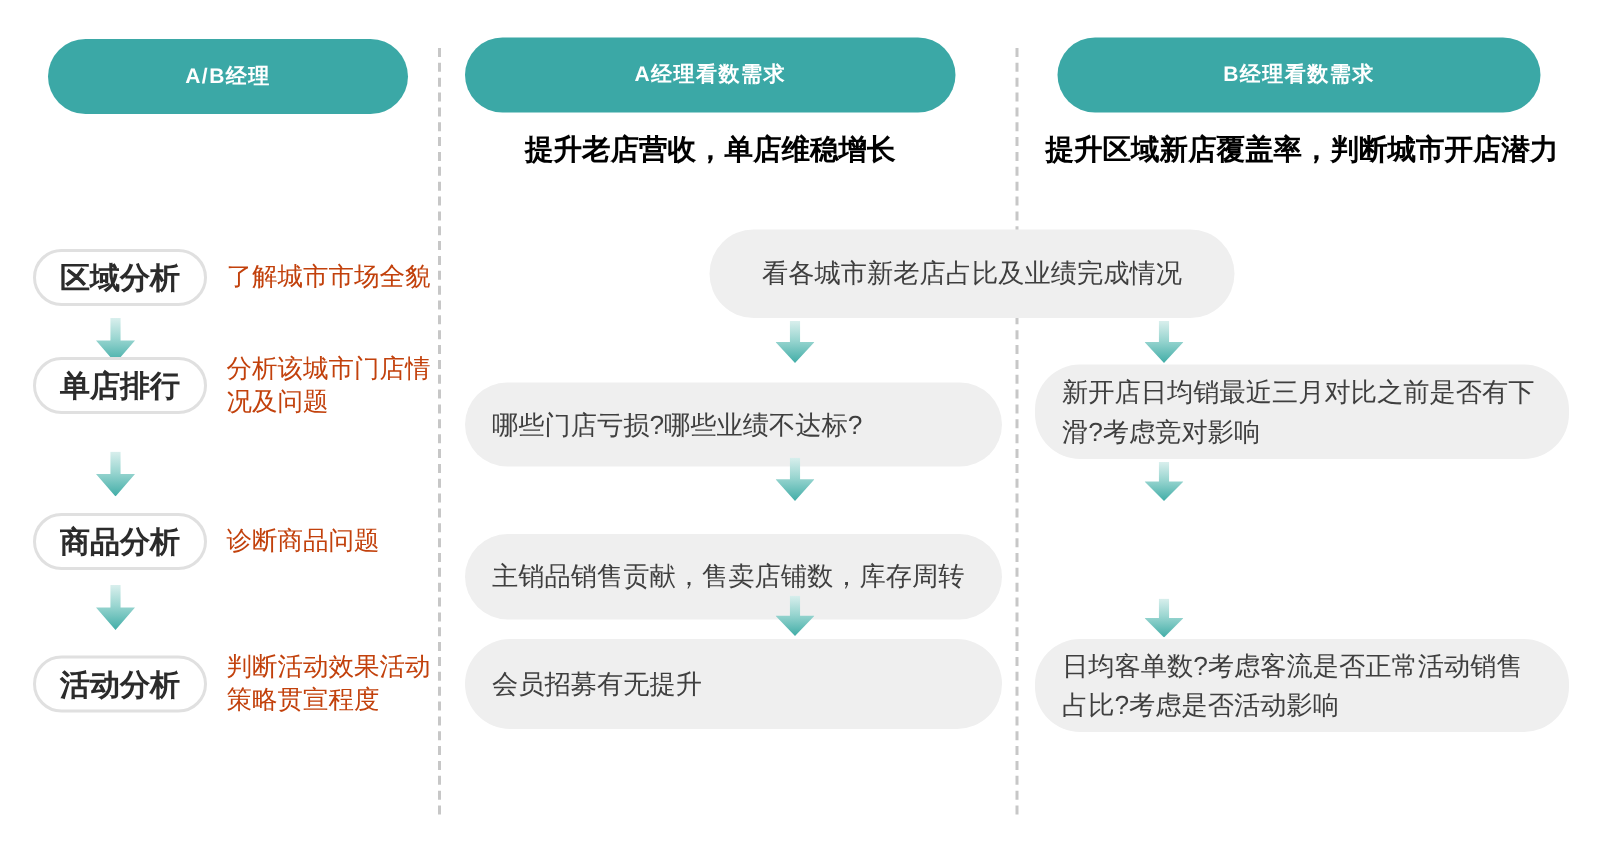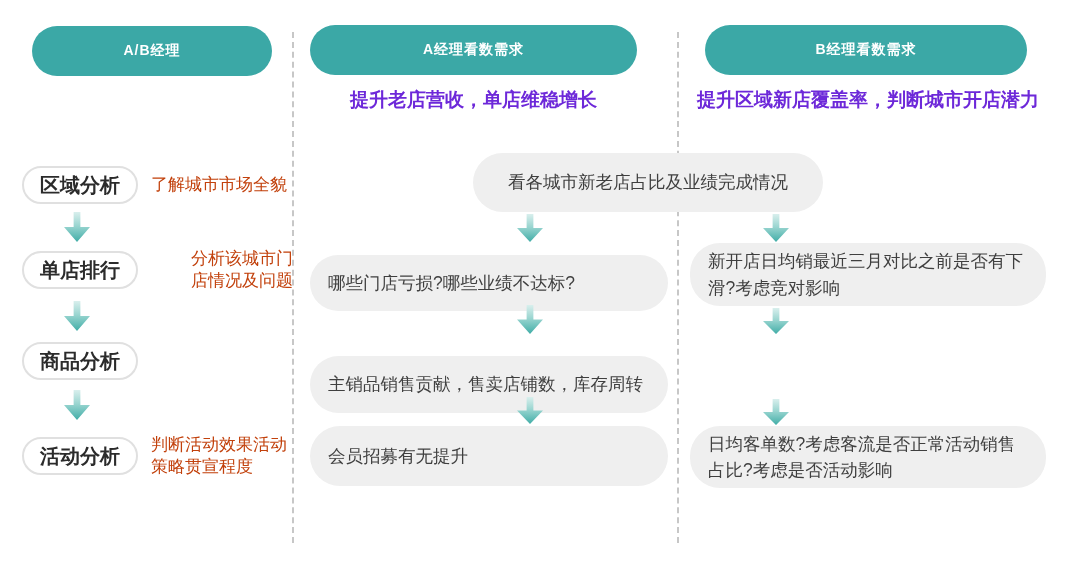--- a/index.html
+++ b/index.html
@@ -26,34 +26,34 @@
     display:flex;align-items:center;justify-content:center;
     letter-spacing:1px;
   }
   #header-ab{left:32px;top:26px;width:240px;}
   #header-a{left:310px;top:25px;width:327px;}
   #header-b{left:705px;top:25px;width:322px;}
 
   
   .subtitle{
     position:absolute;top:88px;height:24px;
-    font-size:19px;font-weight:bold;color:#6d28d9;
+    font-size:19px;font-weight:bold;color:#000000;
     display:flex;align-items:center;justify-content:center;
     white-space:nowrap;
   }
   #subtitle-a{left:310px;width:327px;}
   #subtitle-b{left:688px;width:360px;}
 
   
   .step{
     position:absolute;left:22px;width:278px;
     display:flex;align-items:center;
   }
   #step-0{top:167px;height:36px;}
-  #step-1{top:247px;height:46px;gap:40px;}
+  #step-1{top:234px;height:46px;}
   #step-2{top:343px;height:36px;}
   #step-3{top:433px;height:46px;}
   .step-pill{
     flex:0 0 112px;height:34px;
     background:#ffffff;border:2px solid #e0e0e0;border-radius:19px;
     display:flex;align-items:center;justify-content:center;
     font-size:20px;font-weight:bold;color:#2b2b2b;
     white-space:nowrap;
     text-align:right;
   }
@@ -116,20 +116,21 @@
   <div class="arrow" id="arrow-l1"></div>
 
   <div class="step" id="step-1">
     <div class="step-pill">单店排行</div>
     <div class="step-desc">分析该城市门店情况及问题</div>
   </div>
   <div class="arrow" id="arrow-l2"></div>
 
   <div class="step" id="step-2">
     <div class="step-pill">商品分析</div>
+    <div class="step-desc">诊断商品问题</div>
   </div>
   <div class="arrow" id="arrow-l3"></div>
 
   <div class="step" id="step-3">
     <div class="step-pill">活动分析</div>
     <div class="step-desc">判断活动效果活动策略贯宣程度</div>
   </div>
 
   <div class="gbox" id="box-top">看各城市新老店占比及业绩完成情况</div>
   <div class="arrow" id="arrow-t1"></div>

